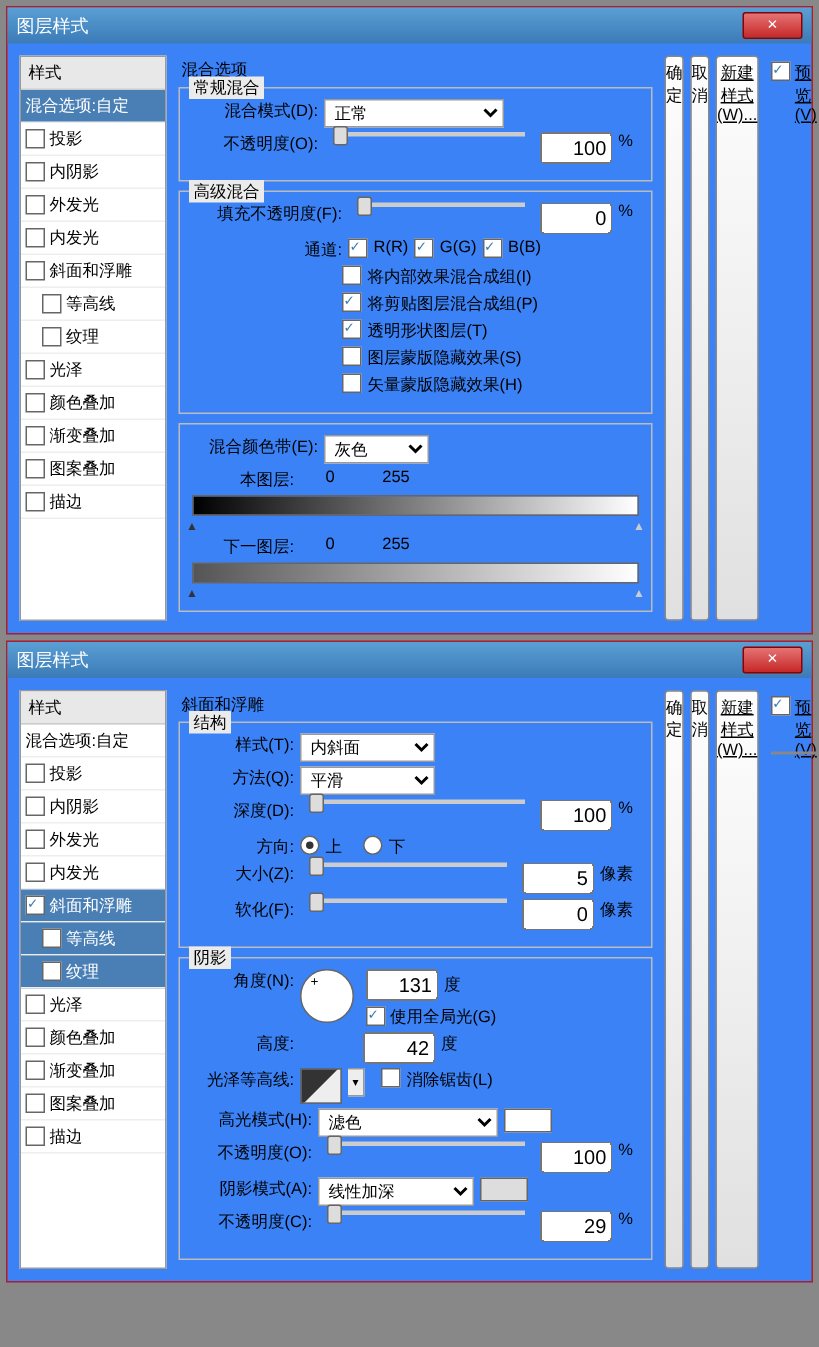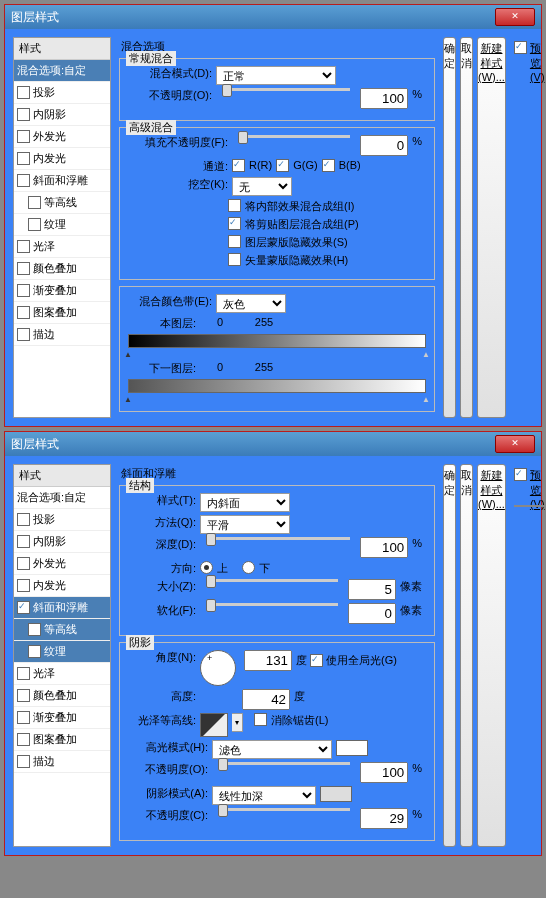--- a/index.html
+++ b/index.html
@@ -139,31 +139,31 @@
     </div>
     <div class="row">
      <span class="label lbl-80" style="width:96px">通道:</span>
      <span class="chk checked"></span>
             <span>R(R)</span>
      <span class="chk checked"></span>
             <span>G(G)</span>
      <span class="chk checked"></span>
             <span>B(B)</span>
     </div>
-    <div class="row">
-     <span class="label lbl-80" style="width:96px">挖空(K):</span>
-     <select style="width:60px"><option>无</option></select>
-    </div>
     <div class="row" style="margin-left:100px">
             <span class="chk"></span>
             <span>将内部效果混合成组(I)</span>
           </div>
     <div class="row" style="margin-left:100px">
             <span class="chk checked"></span>
             <span>将剪贴图层混合成组(P)</span>
+          </div>
+    <div class="row" style="margin-left:100px">
+            <span class="chk checked"></span>
+            <span>透明形状图层(T)</span>
           </div>
     <div class="row" style="margin-left:100px">
             <span class="chk"></span>
             <span>图层蒙版隐藏效果(S)</span>
           </div>
     <div class="row" style="margin-left:100px">
             <span class="chk"></span>
             <span>矢量蒙版隐藏效果(H)</span>
           </div>
    </div>
@@ -293,21 +293,21 @@
             <div class="slider"></div>
             <input class="num" value="0" style="">
             <span>像素</span>
           </div>
    </div>
    <div class="group">
     <div class="group-label">阴影</div>
     <div class="row">
      <span class="label lbl-64">角度(N):</span>
      <span class="angle-circle"></span>
-     <div style="display:flex;gap:3px;margin-left:4px">
+     <div style="display:flex;flex-direction:column;gap:3px;margin-left:4px">
       <div style="display:flex;gap:4px;align-items:center">
                 <input class="num" value="131" style="">
                 <span>度</span>
               </div>
       <div style="display:flex;gap:3px;align-items:center">
                 <span class="chk checked"></span>
                 <span>使用全局光(G)</span>
               </div>
      </div>
     </div>

